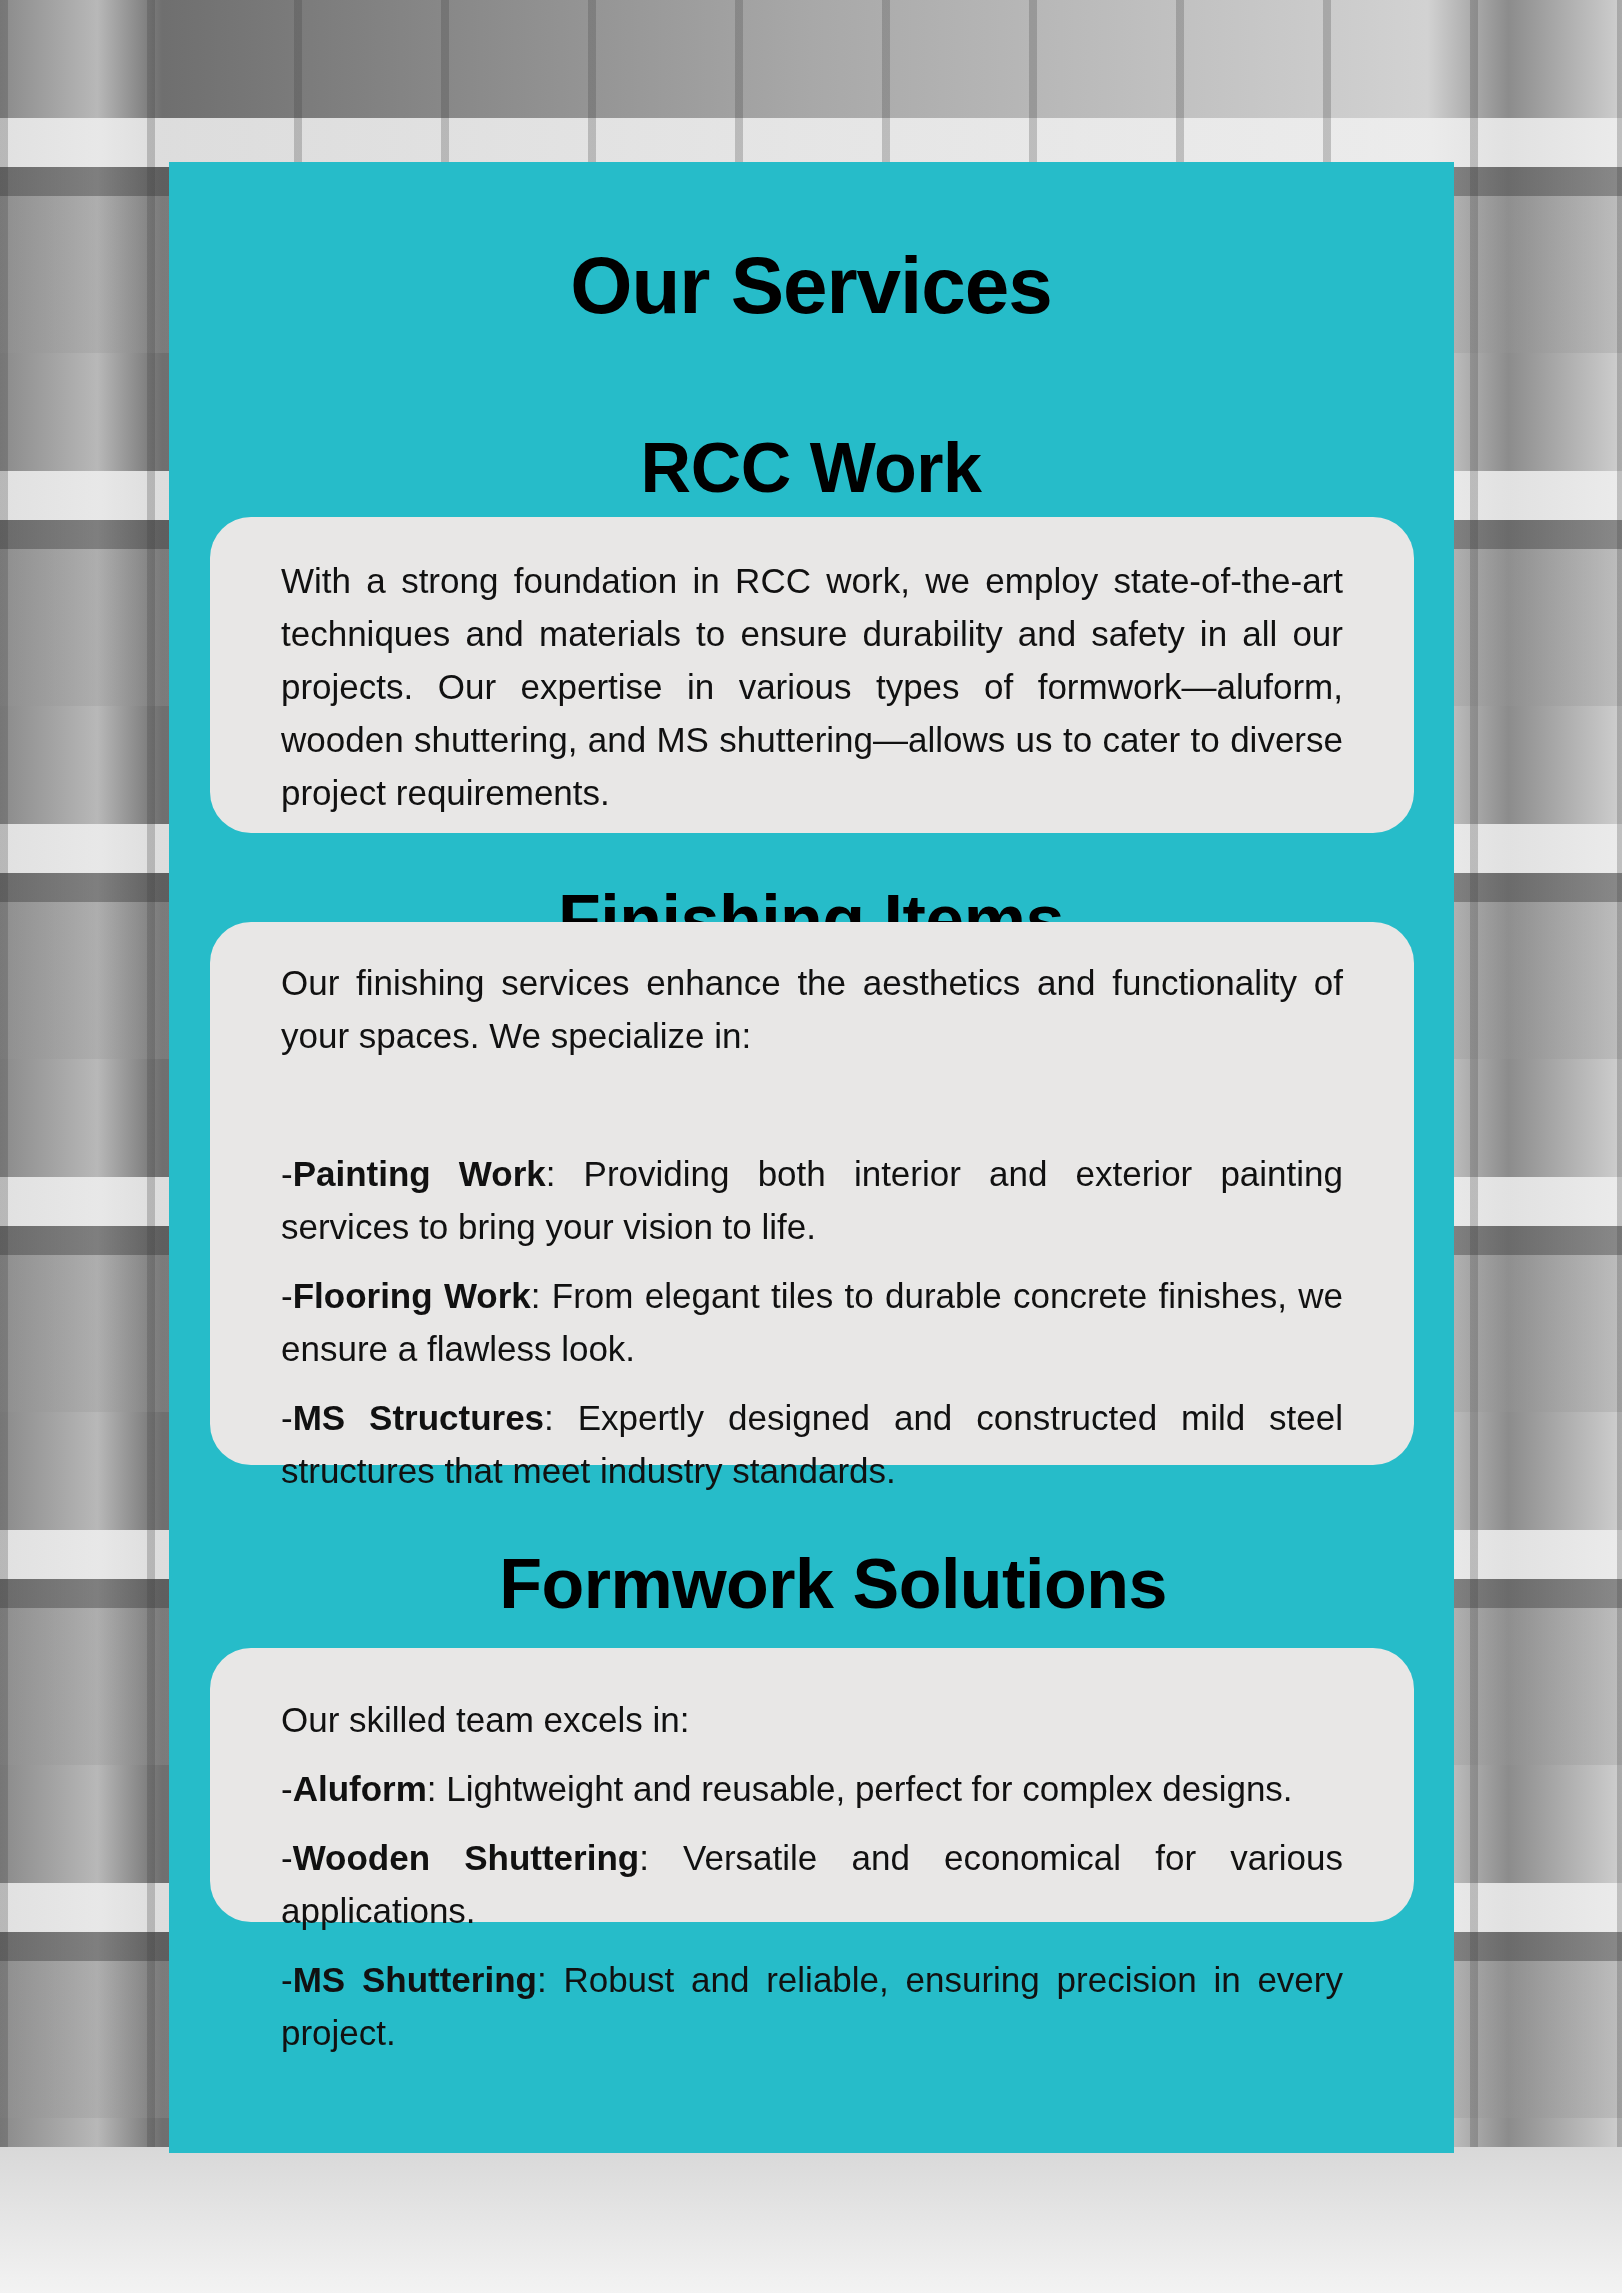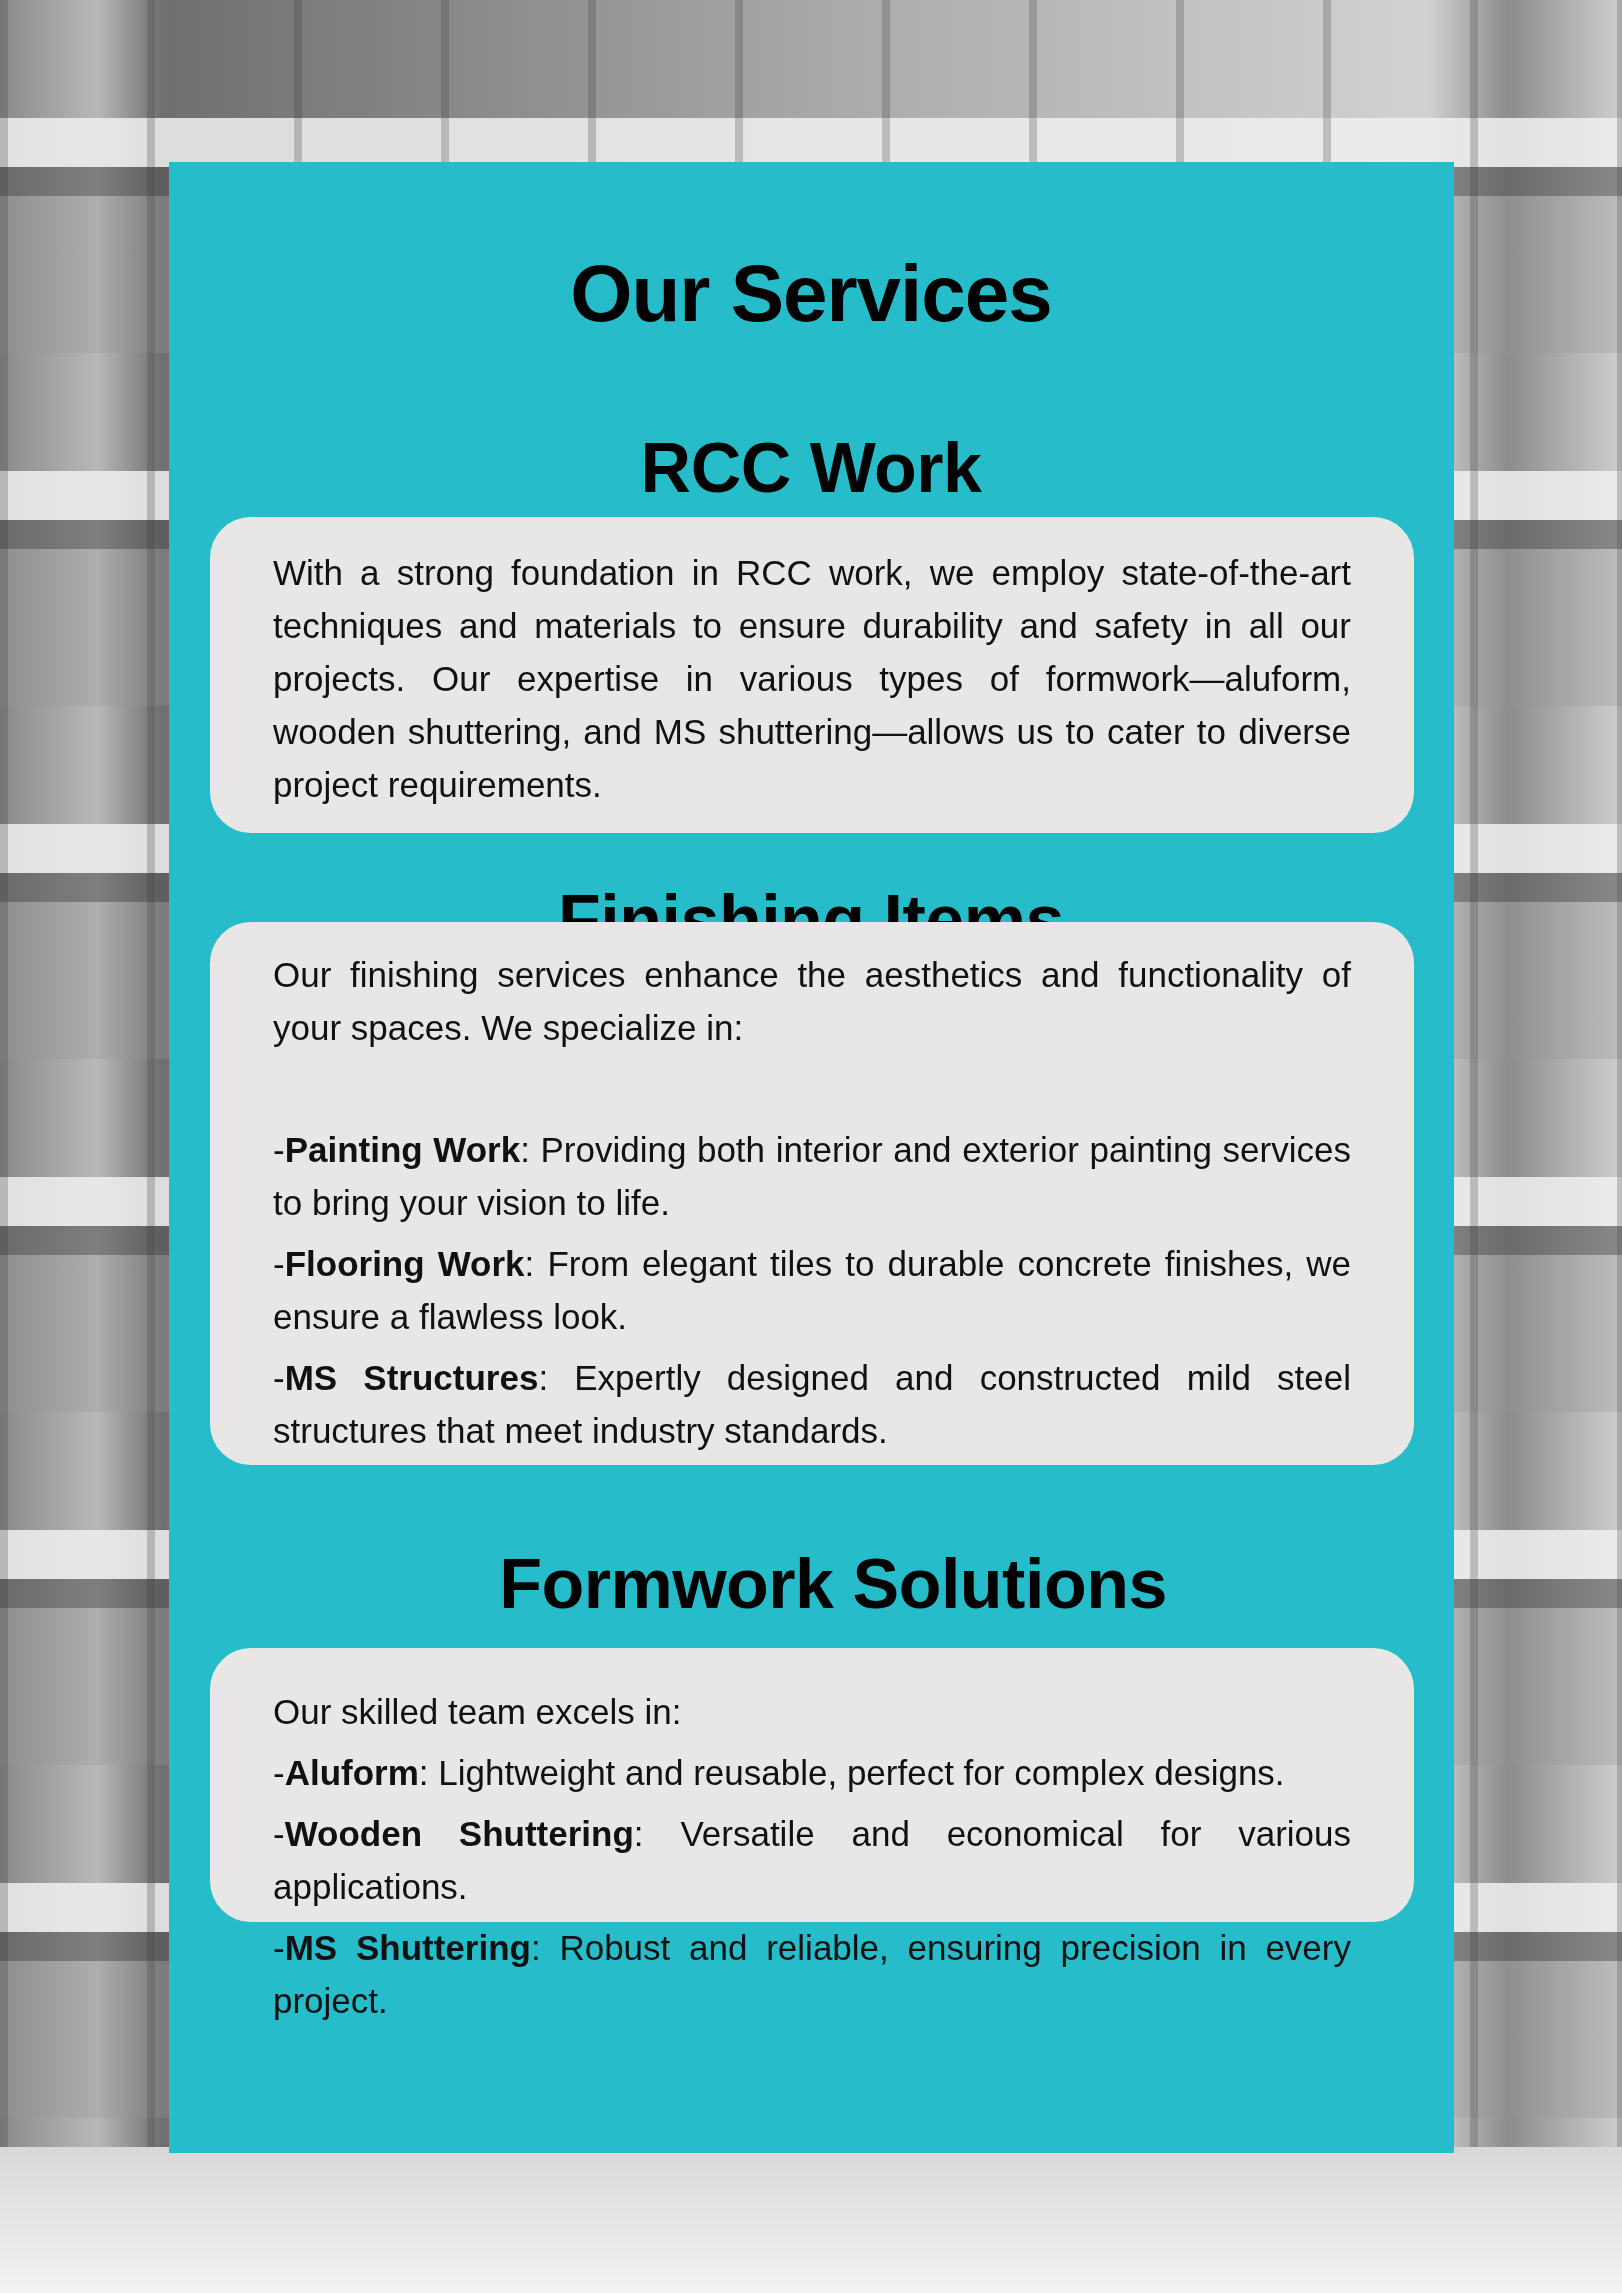--- a/index.html
+++ b/index.html
@@ -29,33 +29,33 @@
     content: ""; position: absolute; left: 0; right: 0; bottom: 0; height: 147px;
     background: linear-gradient(180deg, #d8d8d8, #f3f3f3);
   }
   .panel {
     position: absolute; left: 169px; top: 162px; width: 1285px; height: 1991px;
     background: #26bcc9;
   }
   .page-title {
     position: absolute; left: 0; right: 0; top: 240px;
     text-align: center; font-weight: bold; font-size: 80px; color: #000;
-    margin: 8px; letter-spacing: -1px;
+    margin: 0; letter-spacing: -1px;
   }
   .section-heading {
     position: absolute; left: 0; right: 0; text-align: center;
     font-weight: bold; font-size: 70px; color: #000; margin: 0; letter-spacing: -0.5px;
   }
   .card {
     position: absolute; left: 210px; width: 1204px;
     background: #e8e7e6; border-radius: 41px; box-sizing: border-box;
     padding: 0 55px;
   }
   .card p {
-    margin: 8px; font-size: 35px; line-height: 53px; color: #111;
+    margin: 16px; font-size: 35px; line-height: 53px; color: #111;
     text-align: justify;
   }
   .card p.last { text-align-last: left; }
   .card .gap { height: 53px; }
   .card b { font-weight: bold; }
 </style>
 </head>
 <body>
 
 <div class="bg"></div>

